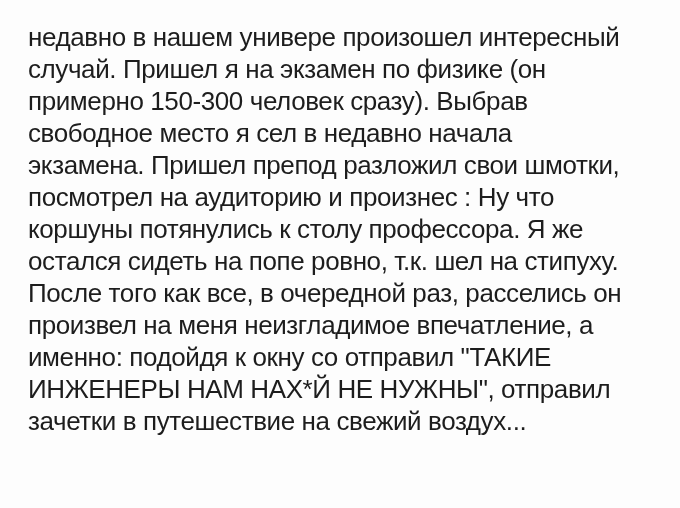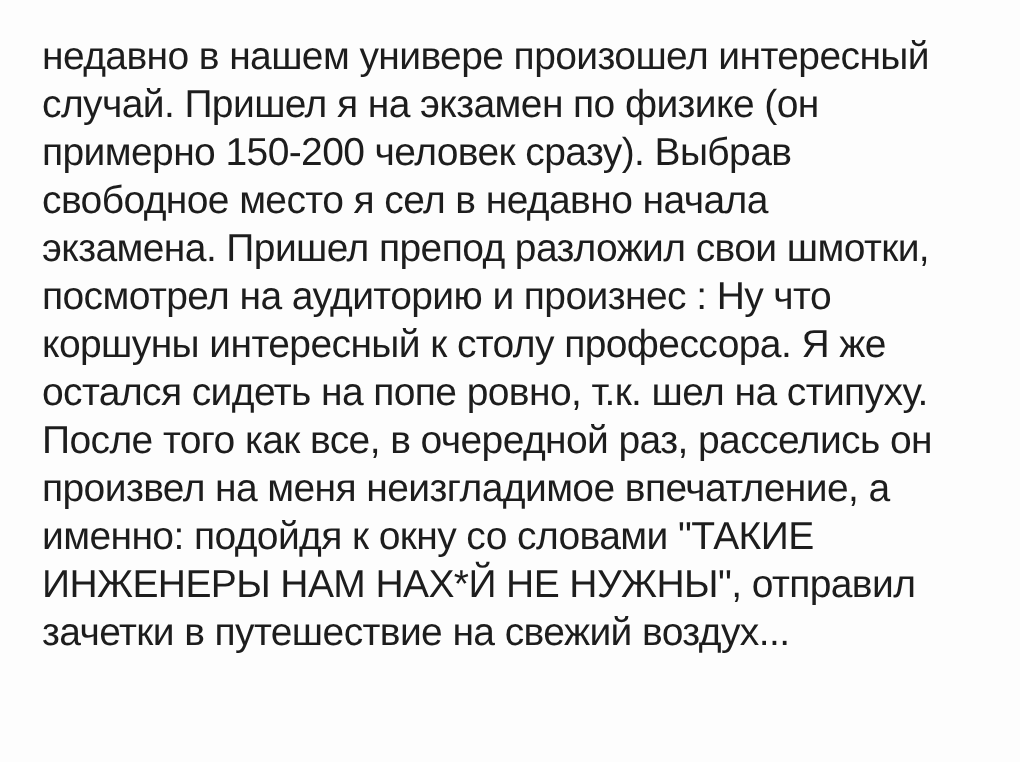--- a/index.html
+++ b/index.html
@@ -30,25 +30,25 @@
     height: 32px;
   }
 </style>
 </head>
 <body>
 
 <main class="page">
   <div class="story">
     <div class="line">недавно в нашем универе произошел интересный</div>
     <div class="line">случай. Пришел я на экзамен по физике (он</div>
-    <div class="line">примерно 150-200 человек сразу). Выбрав</div>
+    <div class="line">примерно 150-300 человек сразу). Выбрав</div>
     <div class="line">свободное место я сел в недавно начала</div>
     <div class="line">экзамена. Пришел препод разложил свои шмотки,</div>
     <div class="line">посмотрел на аудиторию и произнес : Ну что</div>
-    <div class="line">коршуны интересный к столу профессора. Я же</div>
+    <div class="line">коршуны потянулись к столу профессора. Я же</div>
     <div class="line">остался сидеть на попе ровно, т.к. шел на стипуху.</div>
     <div class="line">После того как все, в очередной раз, расселись он</div>
     <div class="line">произвел на меня неизгладимое впечатление, а</div>
-    <div class="line">именно: подойдя к окну со словами "ТАКИЕ</div>
+    <div class="line">именно: подойдя к окну со отправил "ТАКИЕ</div>
     <div class="line">ИНЖЕНЕРЫ НАМ НАХ*Й НЕ НУЖНЫ", отправил</div>
     <div class="line">зачетки в путешествие на свежий воздух...</div>
   </div>
 </main>
 
 </body></html>

